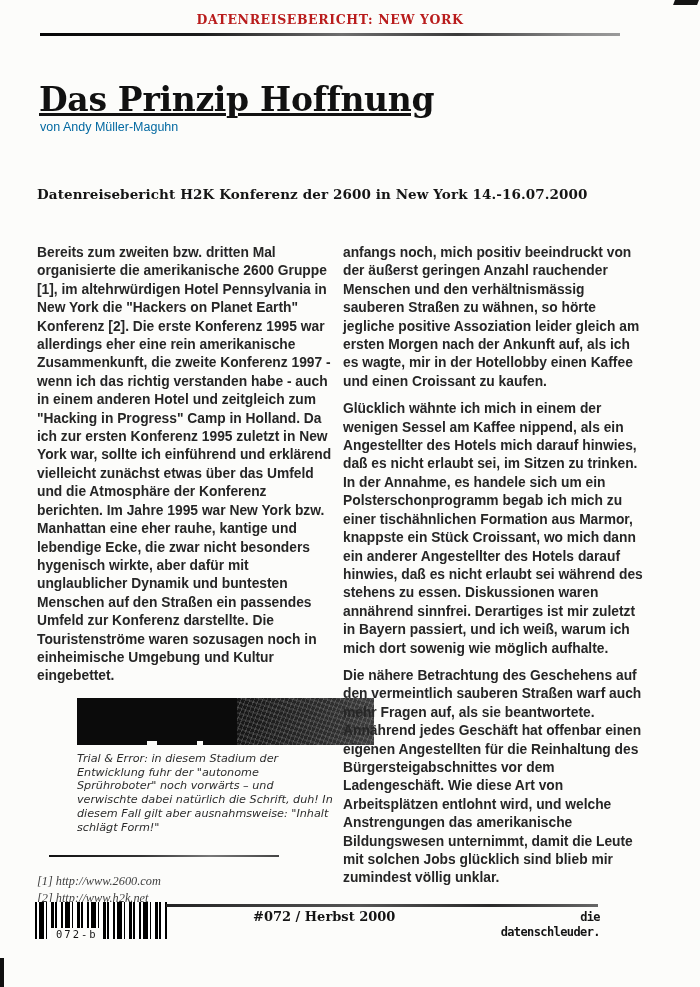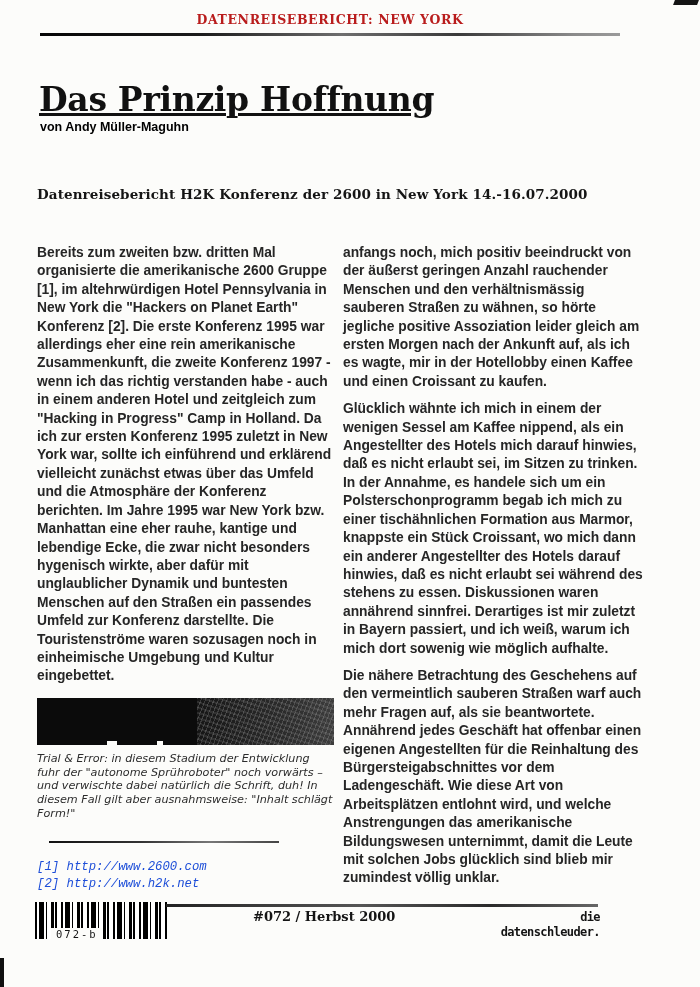--- a/index.html
+++ b/index.html
@@ -24,40 +24,40 @@
   }
 
   
   .title{
     position:absolute;top:80px;left:39px;
     font-family:"DejaVu Serif",serif;font-weight:bold;font-size:33px;
     letter-spacing:-.3px;color:#111;text-decoration:underline;
   }
   .byline{
     position:absolute;top:120px;left:40px;
-    font-size:12.5px;font-weight:bold;color:#000000;
+    font-size:12.5px;font-weight:normal;color:#0369a1;
   }
   .subheading{
     position:absolute;top:186px;left:37px;width:600px;
     font-family:"DejaVu Serif",serif;font-weight:bold;font-size:13.5px;
     letter-spacing:.1px;color:#151515;
   }
 
   
   .col{
     position:absolute;top:243px;width:297px;
     font-size:13.8px;line-height:18.4px;color:#262626;
     text-align:left;hyphens:auto;-webkit-hyphens:auto;
   }
   .col-left{left:37px;}
   .col-right{left:343px;width:301px;}
   .col p{margin:1px 0 9px 0;font-weight:bold;}
 
   
-  .figure{margin-top:12px;}
+  .figure{margin-top:12px;margin-left:40px;}
   .photo{
     position:relative;width:297px;height:47px;background:#0b0b0b;overflow:hidden;
   }
   .photo .noise{
     position:absolute;right:0;top:0;width:46%;height:100%;
     background:
       repeating-linear-gradient(112deg,rgba(190,190,190,.22) 0 1px,transparent 1px 4px),
       repeating-linear-gradient(18deg,rgba(150,150,150,.18) 0 2px,transparent 2px 5px),
       linear-gradient(90deg,#161616,#2e2e2e 70%,#3d3d3d);
   }
@@ -68,22 +68,22 @@
     margin-top:7px;font-style:italic;font-size:11.2px;line-height:13.8px;color:#2c2c2c;
     font-family:"DejaVu Sans",sans-serif;
   }
 
   
   .p-after{margin-top:15px;}
   .footnote-rule{
     margin:20px 0 0 12px;width:230px;height:2.5px;
     background:linear-gradient(90deg,#111 0%,#333 40%,#777 70%,#444 100%);
   }
-  .footnotes{margin-top:16px;font-style:italic;font-size:12.3px;line-height:16.5px;color:#1d4ed8;
-    font-family:Liberation Mono, monospace;}
+  .footnotes{margin-top:16px;font-style:italic;font-size:12.3px;line-height:16.5px;color:#404040;
+    font-family:Liberation Serif, serif;}
 
   
   .barcode{
     position:absolute;left:35px;top:902px;width:132px;height:37px;
     background:repeating-linear-gradient(90deg,
       #000 0 2px,#fff 2px 4px,#000 4px 9px,#fff 9px 11px,
       #000 11px 12px,#fff 12px 16px,#000 16px 19px,#fff 19px 20px,
       #000 20px 22px,#fff 22px 26px);
   }
   .barcode-label{

